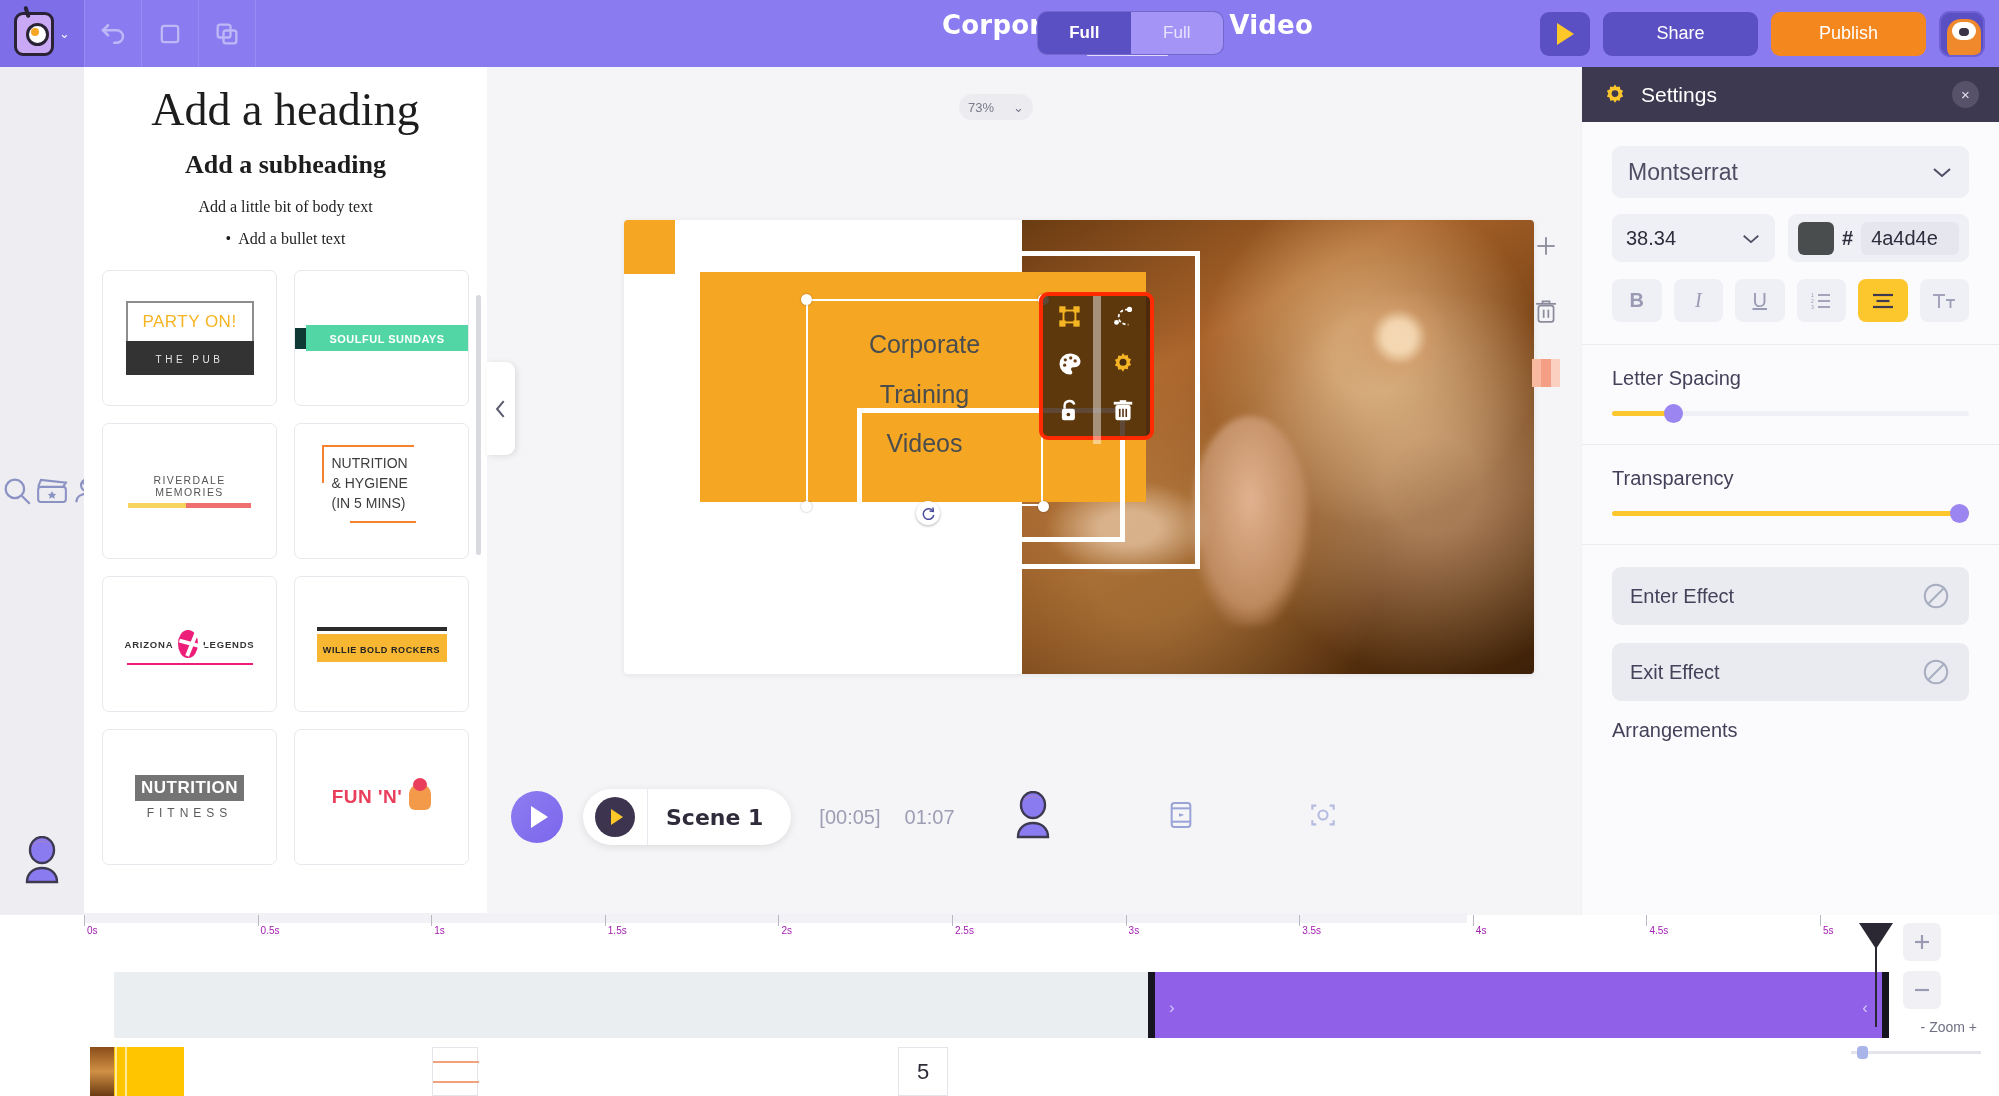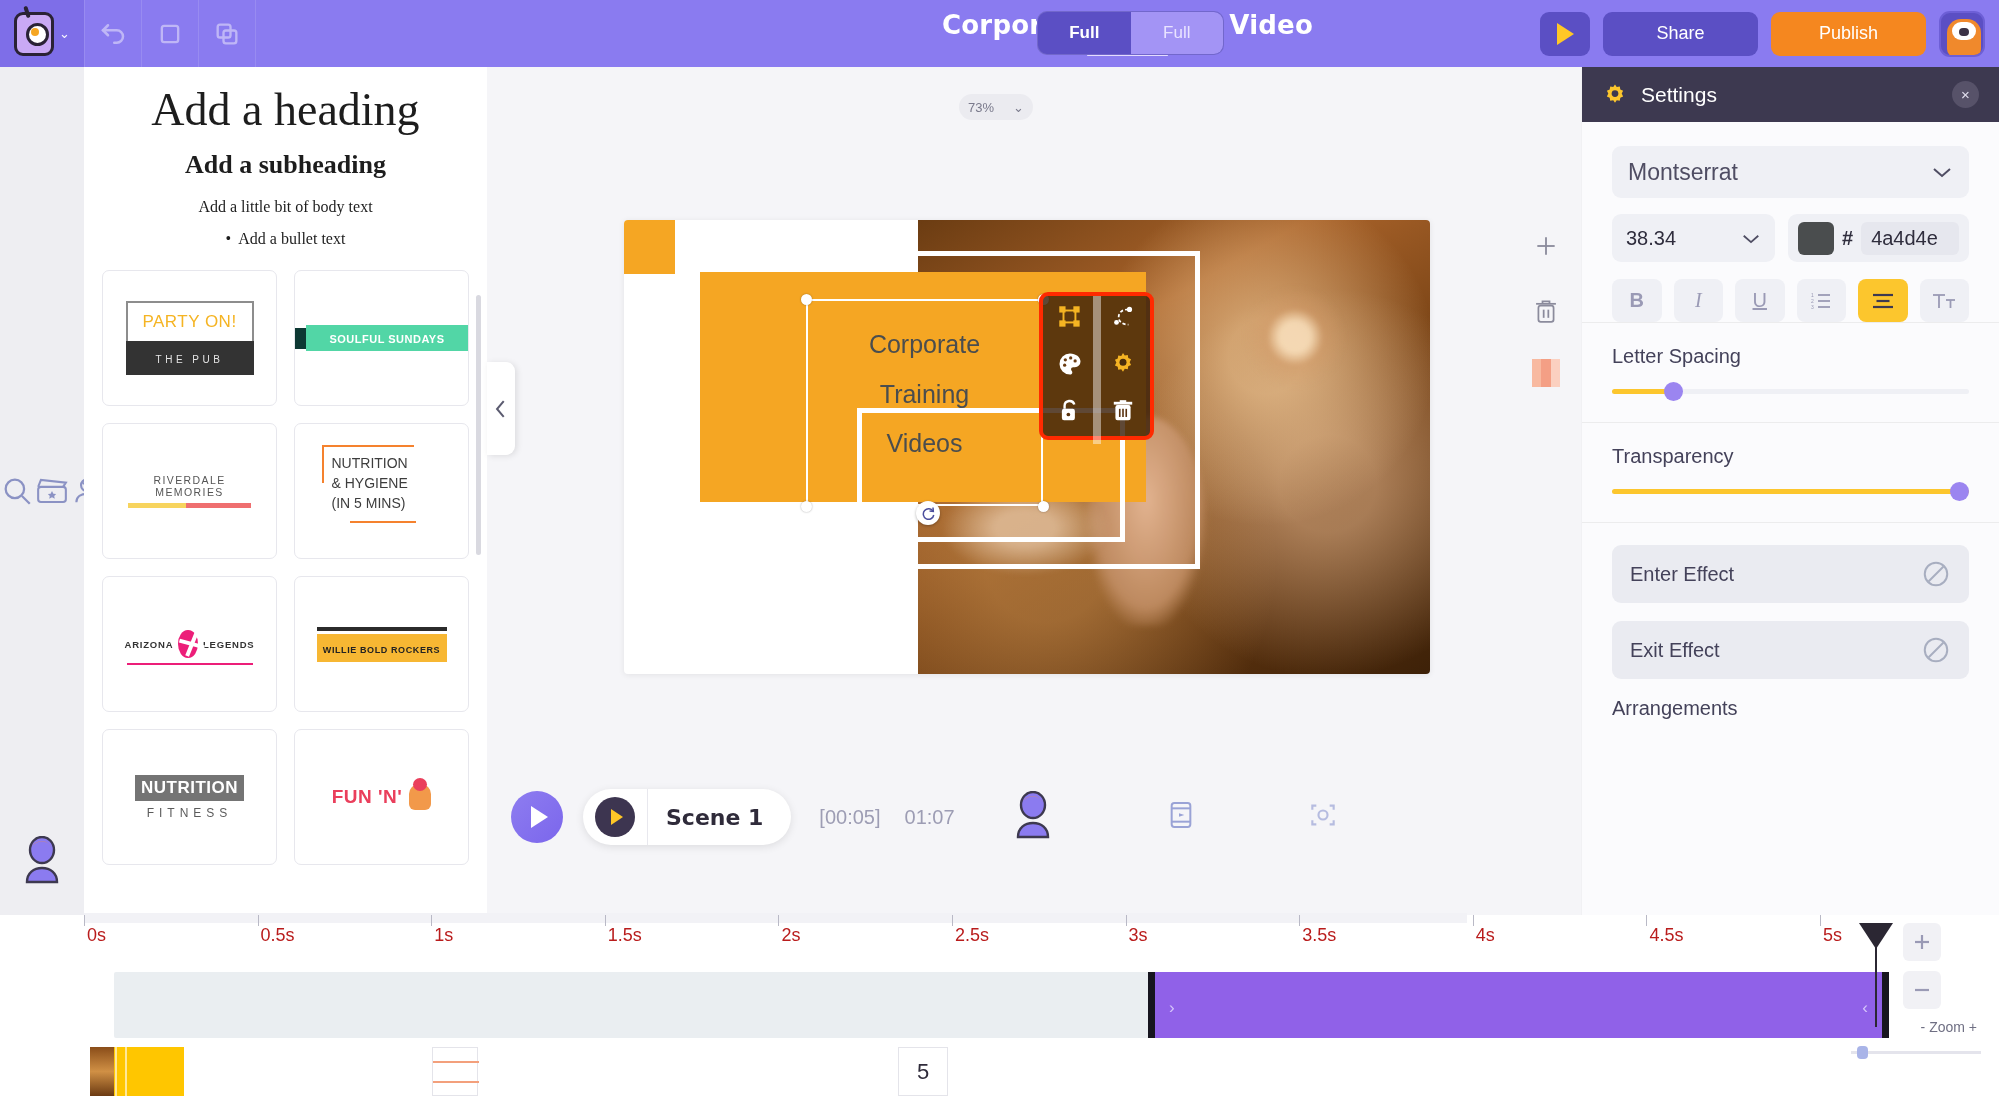--- a/index.html
+++ b/index.html
@@ -195,21 +195,21 @@
     position: absolute; left: 487px; top: 67px; width: 1094px; height: 848px;
     background: #f5f5f8;
   }
   .zoom-pill {
     position: absolute; left: 472px; top: 27px; width: 74px; height: 26px;
     background: #ebebf0; border-radius: 14px; display: flex; align-items: center;
     justify-content: center; gap: 19px; color: #7a7a8c; font-size: 13px;
   }
 
   .stage {
-    position: absolute; left: 137px; top: 153px; width: 806px; height: 454px;
+    position: absolute; left: 137px; top: 153px; width: 910px; height: 454px;
     background: #fff; border-radius: 4px; box-shadow: 0 1px 6px rgba(0,0,0,.08);
     overflow: hidden;
   }
   .stage-photo {
     position: absolute; right: 0; top: 0; width: 512px; height: 454px;
     background:
       radial-gradient(circle at 68% 30%, rgba(255,220,170,.55) 0 8%, rgba(0,0,0,0) 36%),
       radial-gradient(circle at 80% 58%, rgba(255,210,170,.45) 0 10%, rgba(0,0,0,0) 40%),
       radial-gradient(circle at 25% 75%, rgba(220,160,90,.45) 0 12%, rgba(0,0,0,0) 45%),
       linear-gradient(150deg, #6b3c12 0%, #a9632a 30%, #7a4416 55%, #3d2108 100%);
@@ -313,21 +313,21 @@
 
   .eff-row { margin: 0 30px 18px 30px; height: 58px; background: #eaebf1; border-radius: 9px; display: flex; align-items: center; padding: 0 18px; }
   .eff-label { flex: 1; color: #44425a; font-size: 20px; }
   .arr-title { margin: 14px 30px 0 30px; color: #44425a; font-size: 20px; }
 
   
   #timeline { position: absolute; left: 0; top: 915px; width: 1999px; height: 181px; background: #fff; }
   .ruler { position: absolute; left: 84px; top: 0; width: 1799px; height: 36px; }
   .tick { position: absolute; top: 0; height: 36px; }
   .tick i { position: absolute; left: 0; top: 0; width: 1px; height: 11px; background: #b9b9c6; }
-  .tick span { position: absolute; left: 3px; top: 10px; font-size: 18px; color: #b91c1c; }
+  .tick span { position: absolute; left: 3px; top: 10px; font-size: 10px; color: #a21caf; }
   .tl-scroll-top { position: absolute; left: 84px; top: -2px; width: 1383px; height: 10px; background: #f2f2f6; }
 
   .track-row { position: absolute; left: 114px; top: 57px; width: 1767px; height: 66px; background: #eaeef1; border-radius: 2px; }
   .clip-purple { position: absolute; left: 1041px; top: 0; width: 727px; height: 66px; background: #9061e8; }
   .clip-purple::before { content: ''; position: absolute; left: -7px; top: 0; width: 7px; height: 66px; background: #17151f; }
   .clip-purple::after { content: ''; position: absolute; right: -7px; top: 0; width: 7px; height: 66px; background: #17151f; }
   .clip-chev { position: absolute; top: 26px; color: #d6c6fb; font-size: 17px; }
 
   .playhead { position: absolute; left: 1875px; top: 20px; width: 2px; height: 92px; background: #2b2733; }
   .playhead-cap { position: absolute; left: -16px; top: -12px; width: 34px; height: 26px; background: #2b2733;
@@ -789,21 +789,21 @@
         <svg width="26" height="20" viewBox="0 0 26 20" fill="none" stroke="#9a9ab5" stroke-width="1.8">
             <line x1="2" y1="4" x2="14" y2="4"></line>
             <line x1="8" y1="4" x2="8" y2="17"></line>
             <line x1="15" y1="9" x2="24" y2="9"></line>
             <line x1="19.5" y1="9" x2="19.5" y2="17"></line>
           </svg>
       </div>
     </div>
   </div>
 
-  <div class="set-section" style="">
+  <div class="set-section" style="margin-top:22px">
     <div class="set-label">Letter Spacing</div>
     <div class="slider">
       <span class="track"></span>
       <span class="fill" id="ls-fill" style="width: 17%;"></span>
       <span class="knob" id="ls-knob" style="left: calc(17% - 9px);"></span>
     </div>
   </div>
 
   <div class="set-section">
     <div class="set-label">Transparency</div>

